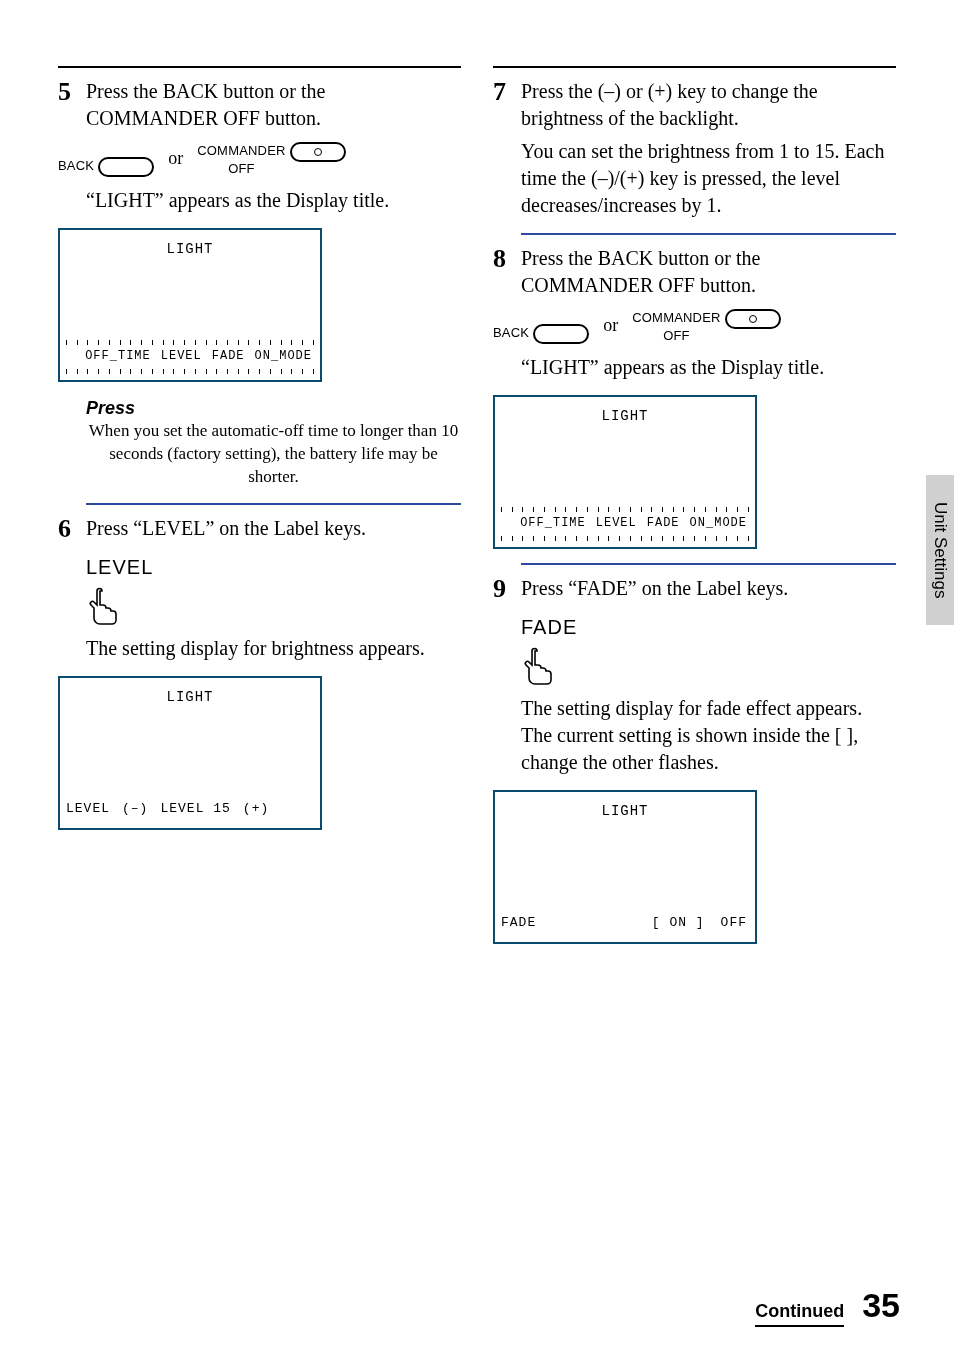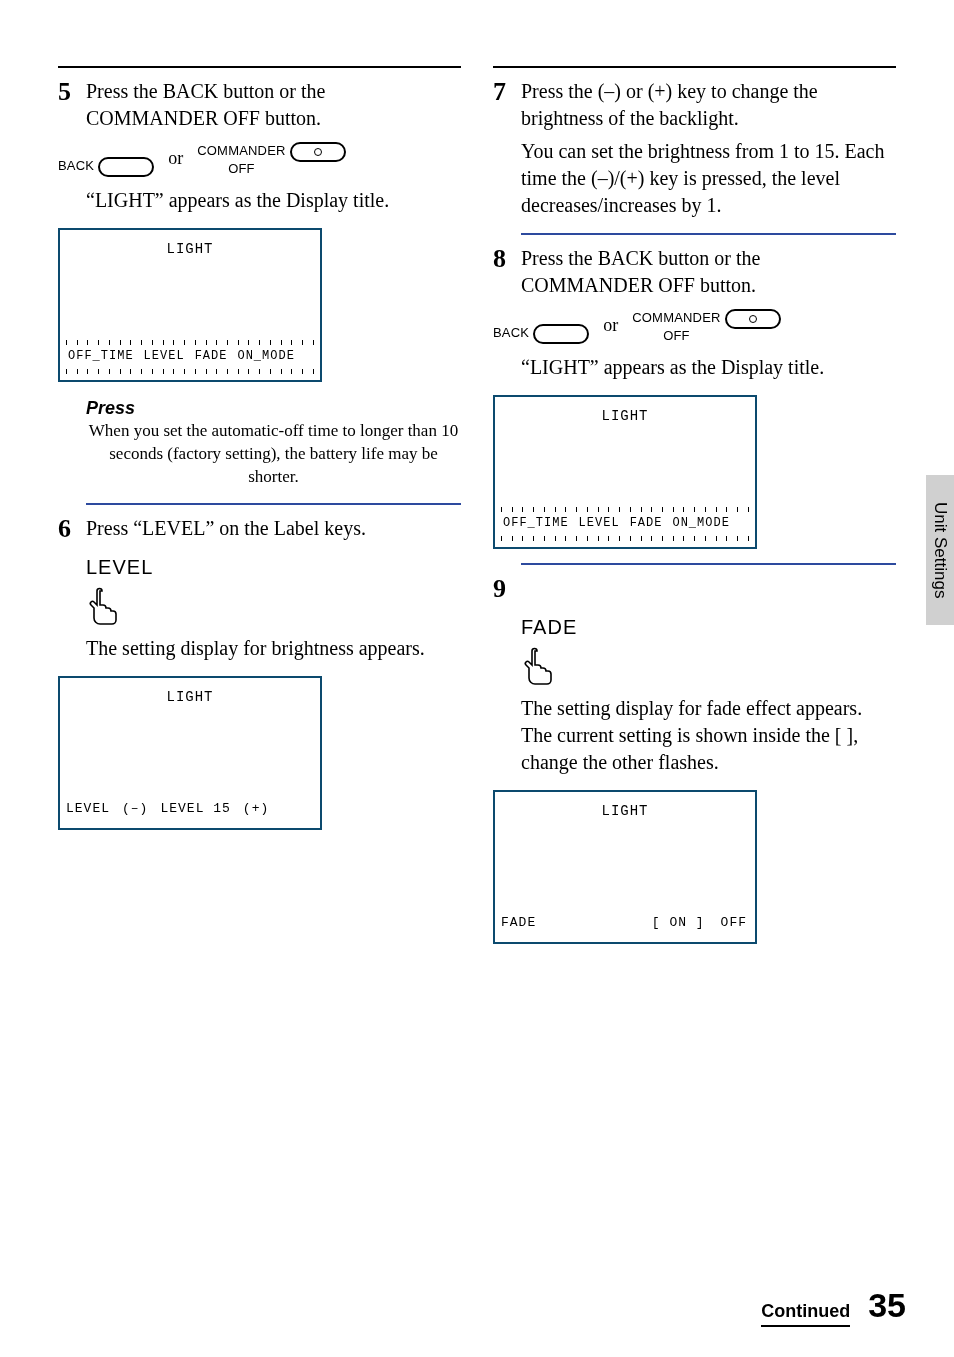--- a/index.html
+++ b/index.html
@@ -32,35 +32,35 @@
   .or{font-size:18px;align-self:center;margin-bottom:3px;}
   
   .lcd{border:2px solid #0c4a6e;width:260px;height:150px;margin:14px 0;position:relative;font-family:"Courier New",monospace;font-size:14px;letter-spacing:1px;}
   .lcd .title{position:absolute;top:10px;left:0;right:0;text-align:center;}
   .lcd .bottomline{position:absolute;left:6px;right:6px;bottom:10px;display:flex;gap:14px;justify-content:flex-start;align-items:center;font-size:13px;}
   .ticks{position:absolute;left:6px;right:6px;bottom:6px;height:34px;overflow:hidden;}
   .ticks .row{position:absolute;left:0;right:0;display:flex;justify-content:space-between;}
   .ticks .row.top{top:0;}
   .ticks .row.bot{bottom:0;}
   .ticks .row span{display:inline-block;width:1px;height:5px;background:#000;}
-  .ticks .labels{position:absolute;top:8px;left:2px;right:2px;font-size:12px;display:flex;gap:10px;justify-content:flex-start;}
+  .ticks .labels{position:absolute;top:8px;left:2px;right:2px;font-size:12px;display:flex;gap:10px;justify-content:flex-end;}
   
   .blob{display:inline-block;position:relative;padding:0 2px;}
   
   .note-h{font-family:Arial,Helvetica,sans-serif;font-weight:bold;font-style:italic;font-size:18px;margin-top:4px;}
   .note-b{font-size:17px;line-height:1.35;text-align:center;}
   
   .labelkey{font-family:Arial,Helvetica,sans-serif;letter-spacing:1px;font-size:20px;}
   .hand{margin-top:6px;}
   .hand svg{display:block;}
   
   .sidetab{position:absolute;right:0;top:475px;background:#d0d0d0;width:28px;height:150px;display:flex;align-items:center;justify-content:center;}
   .sidetab span{writing-mode:vertical-rl;font-family:Arial,Helvetica,sans-serif;font-size:17px;}
   
-  .footer{position:absolute;right:48px;bottom:28px;display:flex;align-items:baseline;gap:18px;}
+  .footer{position:absolute;right:54px;bottom:28px;display:flex;align-items:baseline;gap:18px;}
   .cont{font-family:Arial,Helvetica,sans-serif;font-weight:bold;font-size:18px;border-bottom:2px solid #000;padding-bottom:2px;}
   .pageno{font-family:Arial,Helvetica,sans-serif;font-weight:bold;font-size:34px;}
 </style>
 </head>
 <body>
 
 <div class="cols">
 
   <div class="col">
     <div class="sep"></div>
@@ -273,20 +273,21 @@
             <span></span>
             <span></span>
           </div>
       </div>
     </div>
 
     <div class="sep2"></div>
 
     <div class="step">
       <div class="num">9</div>
+      <div class="step-body">Press “FADE” on the Label keys.</div>
     </div>
 
     <div class="indent labelkey">FADE</div>
     <div class="indent hand">
       <svg width="34" height="38" viewBox="0 0 34 38">
         <path d="M14 4 v14 h3 a3 3 0 0 1 3 3 h2 a3 3 0 0 1 3 3 h2 a3 3 0 0 1 3 3 v6 a4 4 0 0 1 -4 4 h-12 a6 6 0 0 1 -6 -6 v-10 l-3 -3 a2 2 0 0 1 3 -3 l3 3 v-14 a2.5 2.5 0 0 1 5 0 z" fill="none" stroke="#000" stroke-width="1.6"></path>
       </svg>
     </div>
 
     <div class="indent" style="margin-top:10px">The setting display for fade effect appears.</div>

